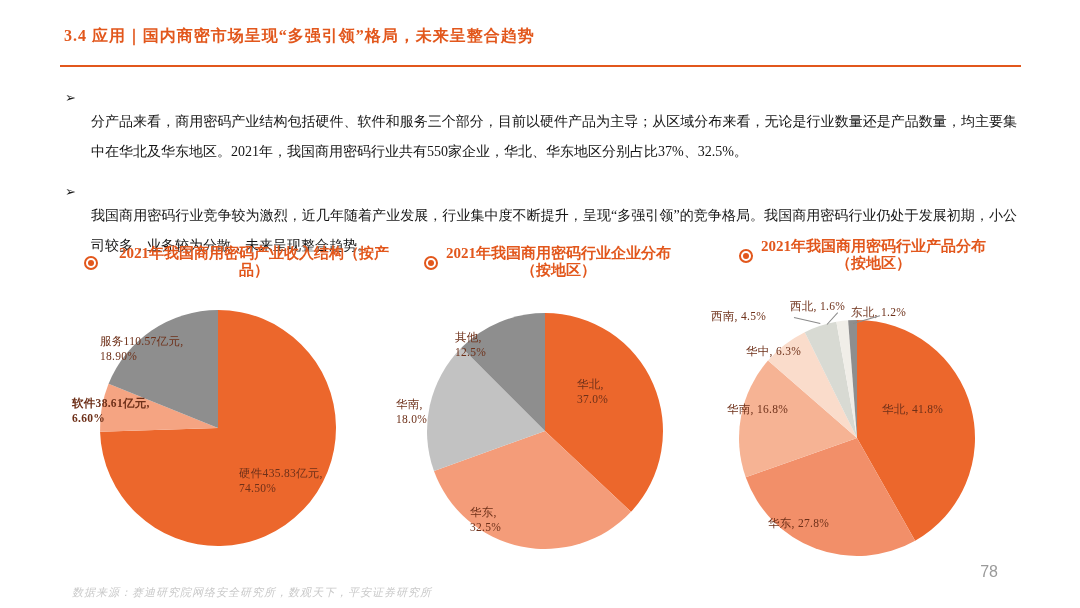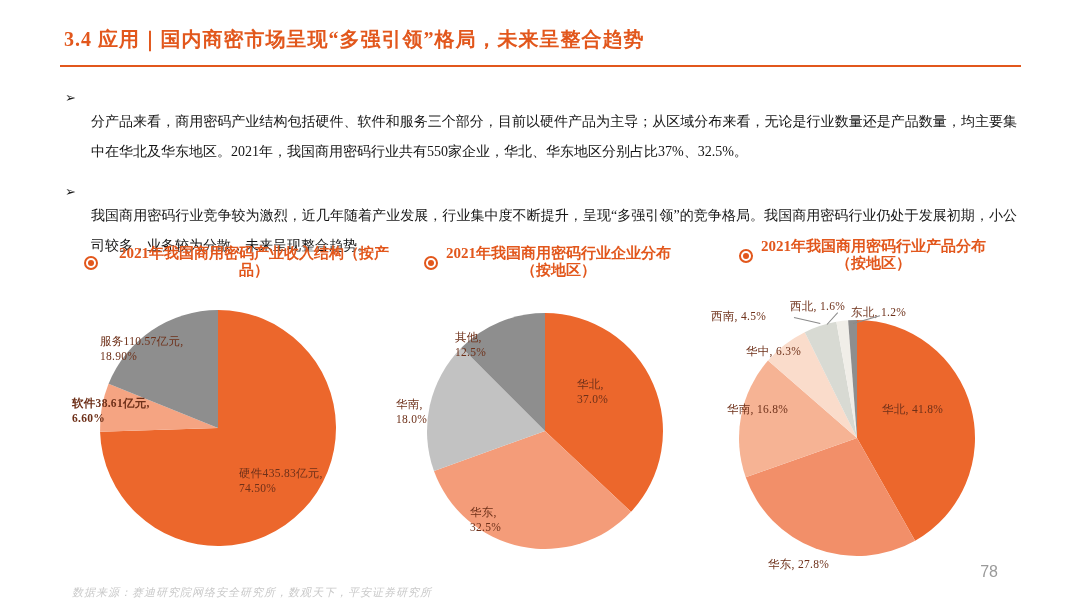--- a/index.html
+++ b/index.html
@@ -6,21 +6,21 @@
   html,body { background:#ffffff; }
   body { font-family:"Liberation Sans", sans-serif; }
   .slide {
     position:relative; width:1080px; height:608px; background:#ffffff;
     overflow:hidden;
   }
   
   .slide-title {
     position:absolute; left:64px; top:26px; width:960px;
     font-family:"Liberation Serif", serif;
-    font-size:20px; font-weight:bold; color:#E2571C; letter-spacing:1px;
+    font-size:16px; font-weight:bold; color:#E2571C; letter-spacing:1px;
   }
   .title-rule {
     position:absolute; left:60px; top:65px; width:961px; height:2px;
     background:#E2571C;
   }
   
   .bullets { position:absolute; left:65px; top:86px; width:952px; }
   .bullet { display:flex; margin-bottom:13px; }
   .bullet-marker { font-size:13px; color:#1a1a1a; width:26px; flex:0 0 26px; padding-top:4px; }
   .bullet-text {
@@ -163,21 +163,21 @@
   </div>
   <div class="pie-label" style="left:746px; top:344px; width:110px;">
     <div>华中, 6.3%</div>
   </div>
   <div class="pie-label" style="left:727px; top:402px; width:110px;">
     <div>华南, 16.8%</div>
   </div>
   <div class="pie-label" style="left:882px; top:402px; width:110px;">
     <div>华北, 41.8%</div>
   </div>
-  <div class="pie-label" style="left:768px; top:516px; width:110px;margin-top:41px;">
+  <div class="pie-label" style="left:768px; top:516px; width:110px;">
     <div>华东, 27.8%</div>
   </div>
 
   <div class="leader" style="left:853px; top:323px; width:28px; transform:rotate(-16deg);"></div>
   <div class="leader" style="left:827px; top:324px; width:16px; transform:rotate(-48deg);"></div>
   <div class="leader" style="left:794px; top:317px; width:27px; transform:rotate(13deg);"></div>
 
   <div class="source-note">数据来源：赛迪研究院网络安全研究所，数观天下，平安证券研究所</div>
   <div class="page-number">78</div>
 

